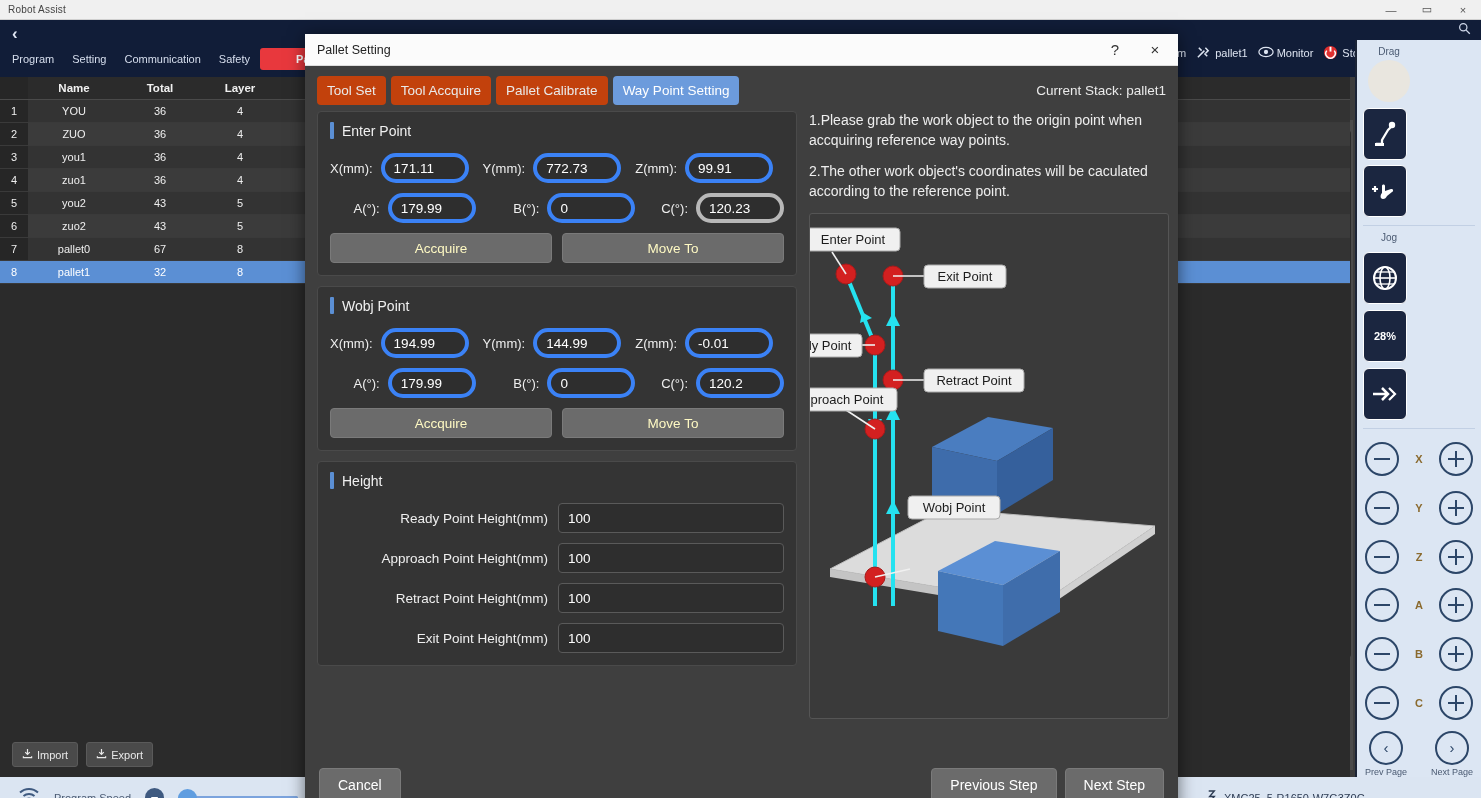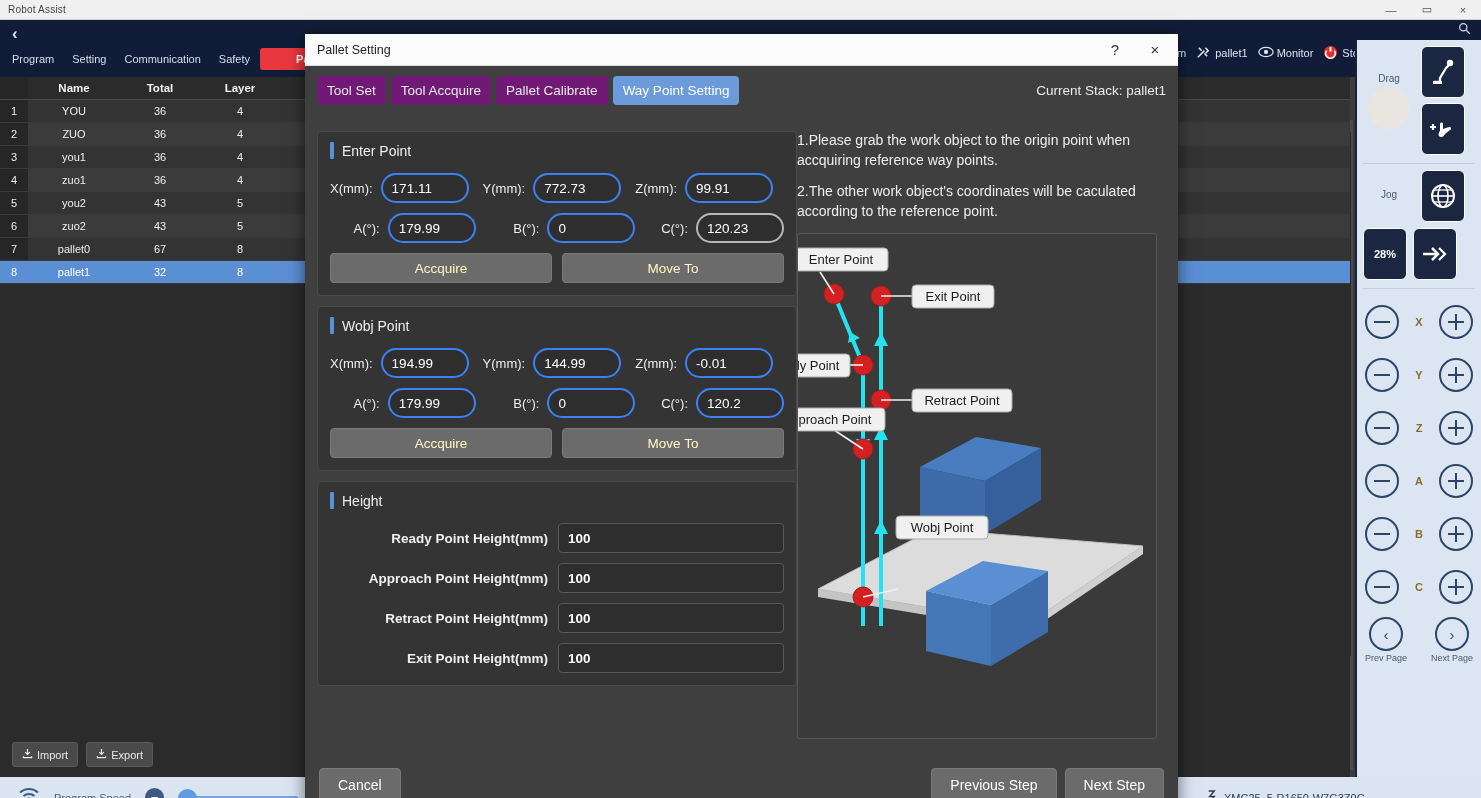--- a/index.html
+++ b/index.html
@@ -109,21 +109,21 @@
              background: #5f9de0; }
   .sb-model { position: absolute; left: 1205px; top: 12px; font-size: 11px; color: #2d3b52;
               display: flex; align-items: center; gap: 6px;}
 
   
   .rsidebar {
     position: absolute; right: 0; top: 20px; width: 126px; height: 737px;
     background: #dce6f3; border-left: 2px solid #1b2436;
     display: flex; flex-direction: column; padding: 6px 6px 0 6px;
   }
-  .rs-group { display: flex; gap: 6px; margin-bottom: 6px; }
+  .rs-group { display: flex; gap: 6px; margin-bottom: 6px; flex-direction: column; }
   .rs-left-col { width: 52px; display:flex; flex-direction:column; align-items:center; justify-content:center;}
   .rs-label { font-size: 10px; color: #4a5a72; margin-bottom: 3px; }
   .rs-round { width: 42px; height: 42px; border-radius: 50%; background: #e9e6df; }
   .rs-sqbtn {
     width: 44px; height: 52px; background: #1b2640; border-radius: 6px; border: 1px solid #fff;
     display: flex; align-items: center; justify-content: center; color: #fff;
   }
   .rs-sqbtn.small-txt { font-size: 11px; font-weight: bold; }
   .rs-divider { height: 1px; background: #c2d0e4; margin: 2px 0 6px 0; }
 
@@ -180,60 +180,60 @@
   }
   .dlg-title { font-size: 12.5px; color: #222; }
   .dlg-tbtns { margin-left: auto; display: flex; align-items: center; gap: 2px; }
   .dlg-tbtn { width: 38px; height: 30px; display:flex; align-items:center; justify-content:center;
               font-size: 15px; color: #333; }
 
   .dlg-tabs-row {
     display: flex; align-items: center; padding: 10px 12px 6px 12px;
   }
   .dlg-tab {
-    font-size: 13.5px; color: #eaeaea; background: #701a75; border-radius: 4px;
+    font-size: 13.5px; color: #eaeaea; background: #c2410c; border-radius: 4px;
     padding: 7px 10px; margin-right: 5px; white-space: nowrap;
   }
   .dlg-tab.active { background: #6c9bdc; color: #fff; }
   .cur-stack { margin-left: auto; font-size: 13.5px; color: #eaeaea; white-space: nowrap; }
 
-  .dlg-body { display: flex; padding: 0 12px; gap: 0; margin-top: 20px; }
+  .dlg-body { display: flex; padding: 0 12px; gap: 12px; }
   .dlg-left { width: 480px; }
   .dlg-right { width: 365px; }
 
   .card {
     background: #343434; border: 1px solid #4a4a4a; border-radius: 4px;
     padding: 10px 12px 12px 12px; margin-bottom: 10px;
   }
   .card-title {
     display: flex; align-items: center; gap: 8px; font-size: 14px; color: #f0f0f0;
     margin-bottom: 14px;
   }
   .card-title .bar {
     width: 4px; height: 17px; background: #5b8fd4; border-radius: 1px; display:inline-block;
   }
   .fld-row { display: flex; align-items: center; margin-bottom: 10px; }
   .fld { display: flex; align-items: center; }
   .fld-label { font-size: 13px; color: #efefef; white-space: nowrap; }
   .fld-input {
-    background: #2e2e2e; border: 2px solid #3b82f6; border-radius: 15px;
+    background: #2e2e2e; border: 4px solid #3b82f6; border-radius: 15px;
     color: #ffffff; font-size: 13.5px; height: 30px; padding: 0 9px;
     display: flex; align-items: center; margin-left: 8px;
   }
   .fld-input.focused { border-color: #b8b8b8; }
   .w-xyz { width: 88px; }
   .gap-r { margin-right: 14px; }
 
   .btn-row { display: flex; gap: 10px; margin-top: 4px; }
   .gray-btn {
     flex: 1; height: 30px; background: #6b6b6b; border: 1px solid #7a7a7a; border-radius: 4px;
     color: #fef9c3; font-size: 13.5px; display: flex; align-items: center; justify-content: center;
   }
 
-  .h-row { display: flex; align-items: center; margin-bottom: 10px; font-weight: bold; }
+  .h-row { display: flex; align-items: center; margin-bottom: 10px; }
   .h-label { width: 228px; text-align: right; font-size: 13.5px; color: #efefef; padding-right: 10px;}
   .h-input {
     flex: 1; height: 30px; background: #2e2e2e; border: 1px solid #5a5a5a; border-radius: 4px;
     color: #fff; font-size: 13.5px; padding: 0 9px; display: flex; align-items: center;
   }
 
   .instr { font-size: 14px; color: #eeeeee; line-height: 1.4; margin-bottom: 12px; }
   .instr:last-of-type { margin-bottom: 14px; }
   .diagram-box {
     background: #3a3a3a; border: 1px solid #555; border-radius: 3px;

